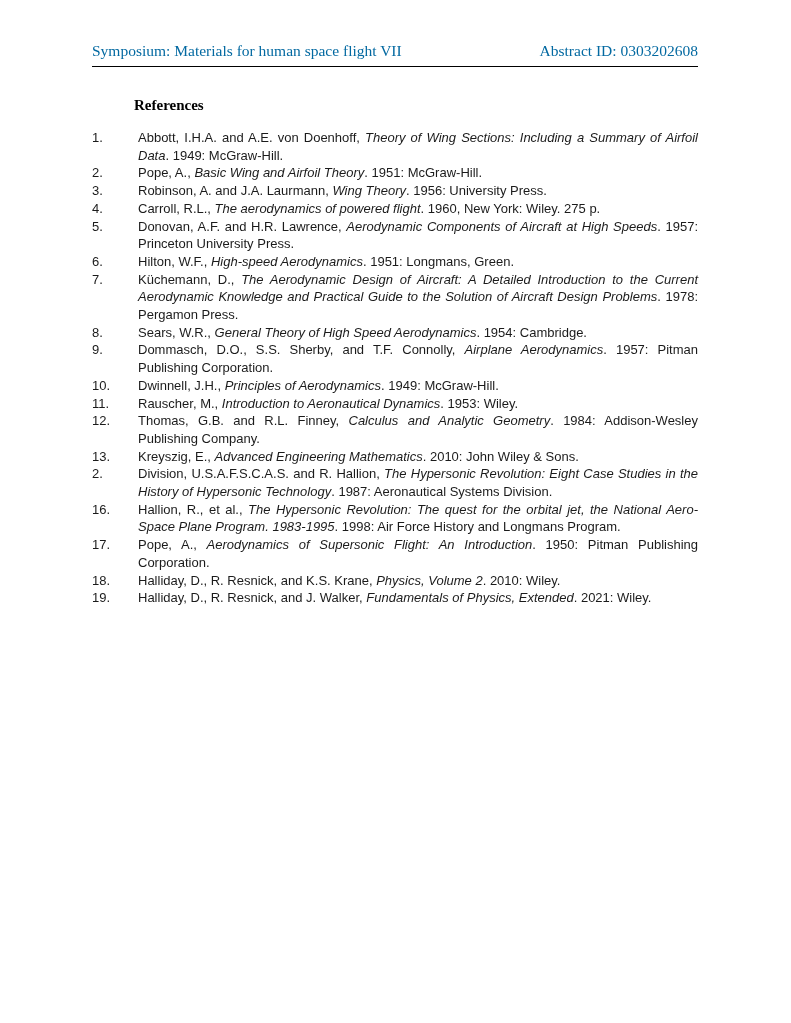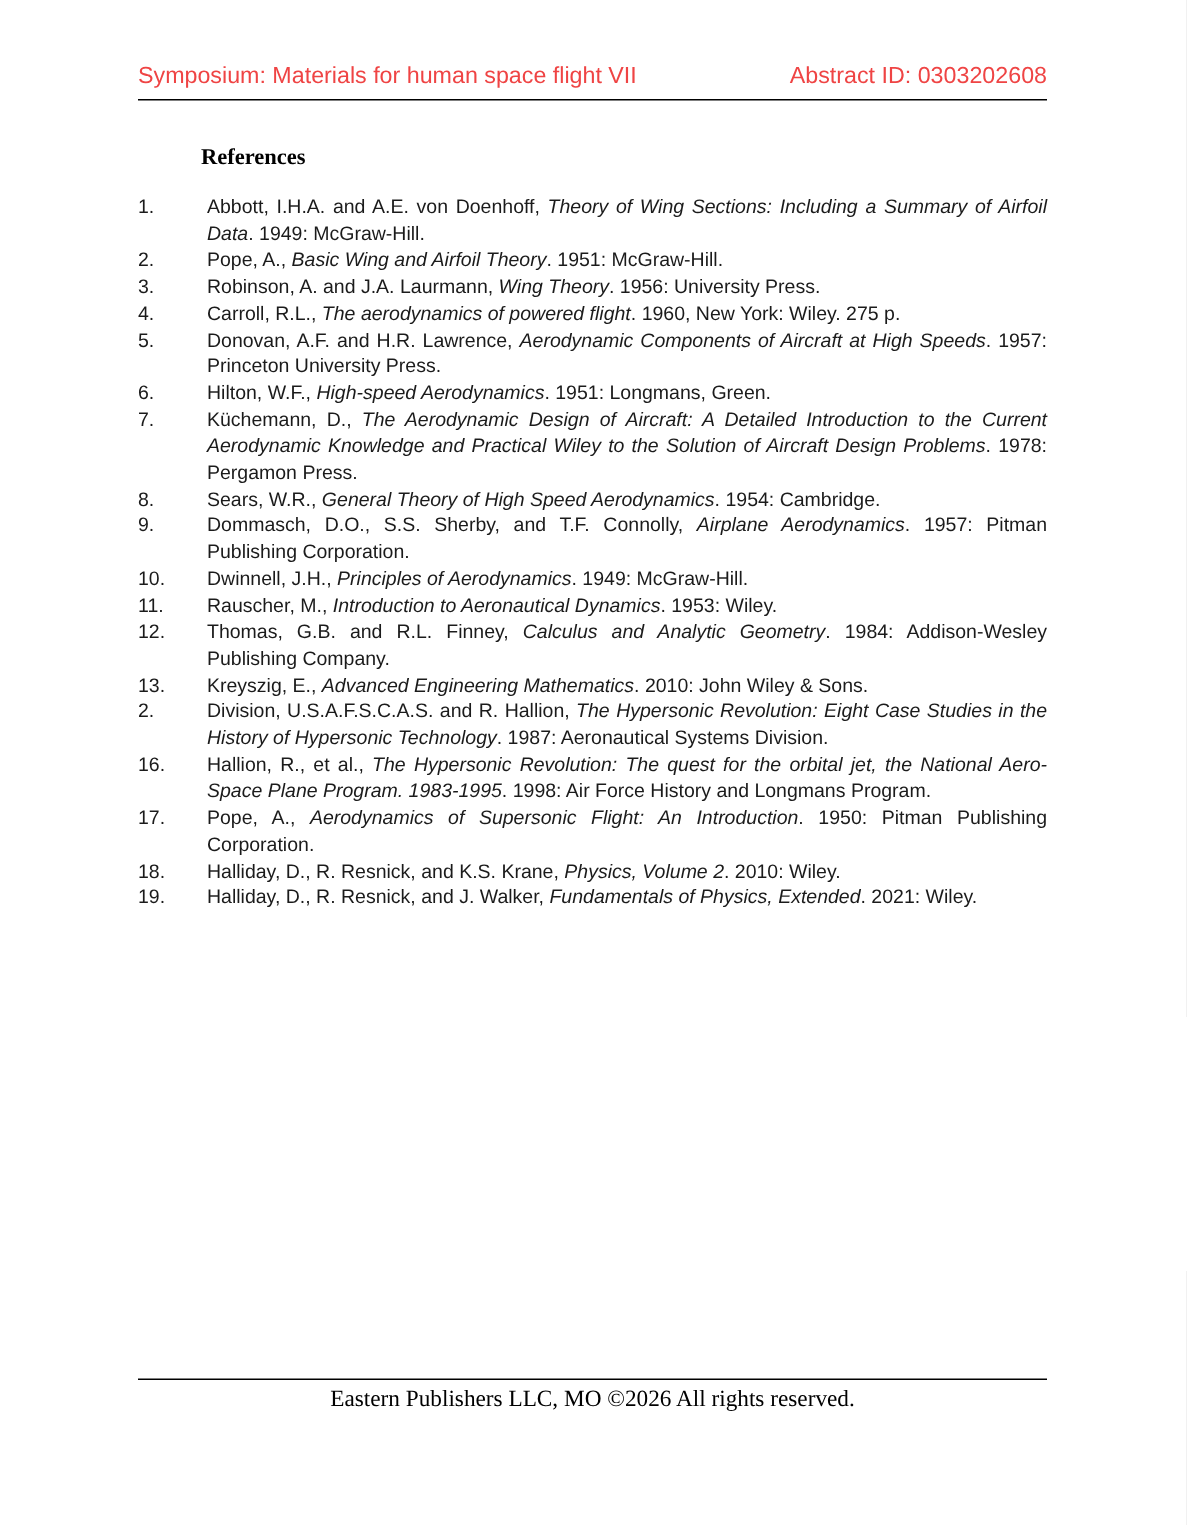--- a/index.html
+++ b/index.html
@@ -16,23 +16,23 @@
   .header {
     position: absolute;
     left: 92px;
     right: 93px;
     top: 42px;
     display: flex;
     justify-content: space-between;
     align-items: baseline;
     border-bottom: 1.5px solid #000000;
     padding-bottom: 6px;
-    font-family: Liberation Sans, sans-serif;
+    font-family: Liberation Serif, serif;
     font-size: 15.5px;
-    color: #ef4444;
+    color: #0369a1;
     text-align: center;
   }
   .references-title {
     position: absolute;
     left: 92px;
     top: 97px;
     font-family: "Liberation Serif", serif;
     font-weight: bold;
     font-size: 15px;
     color: #000000;
@@ -106,21 +106,21 @@
       <div class="ref-item">
         <span class="ref-num">5.</span>
         <span class="ref-text"><span>Donovan, A.F. and H.R. Lawrence, </span><span class="it">Aerodynamic Components of Aircraft at High Speeds</span><span>. 1957: Princeton University Press.</span></span>
       </div>
       <div class="ref-item">
         <span class="ref-num">6.</span>
         <span class="ref-text"><span>Hilton, W.F., </span><span class="it">High-speed Aerodynamics</span><span>. 1951: Longmans, Green.</span></span>
       </div>
       <div class="ref-item">
         <span class="ref-num">7.</span>
-        <span class="ref-text"><span>Küchemann, D., </span><span class="it">The Aerodynamic Design of Aircraft: A Detailed Introduction to the Current Aerodynamic Knowledge and Practical Wiley to the Solution of Aircraft Design Problems</span><span>. 1978: Pergamon Press.</span></span>
+        <span class="ref-text"><span>Küchemann, D., </span><span class="it">The Aerodynamic Design of Aircraft: A Detailed Introduction to the Current Aerodynamic Knowledge and Practical Guide to the Solution of Aircraft Design Problems</span><span>. 1978: Pergamon Press.</span></span>
       </div>
       <div class="ref-item">
         <span class="ref-num">8.</span>
         <span class="ref-text"><span>Sears, W.R., </span><span class="it">General Theory of High Speed Aerodynamics</span><span>. 1954: Cambridge.</span></span>
       </div>
       <div class="ref-item">
         <span class="ref-num">9.</span>
         <span class="ref-text"><span>Dommasch, D.O., S.S. Sherby, and T.F. Connolly, </span><span class="it">Airplane Aerodynamics</span><span>. 1957: Pitman Publishing Corporation.</span></span>
       </div>
       <div class="ref-item">
@@ -154,17 +154,14 @@
       <div class="ref-item">
         <span class="ref-num">18.</span>
         <span class="ref-text"><span>Halliday, D., R. Resnick, and K.S. Krane, </span><span class="it">Physics, Volume 2</span><span>. 2010: Wiley.</span></span>
       </div>
       <div class="ref-item">
         <span class="ref-num">19.</span>
         <span class="ref-text"><span>Halliday, D., R. Resnick, and J. Walker, </span><span class="it">Fundamentals of Physics, Extended</span><span>. 2021: Wiley.</span></span>
       </div>
     </div>
 
-  <div class="footer">
-    <span>Eastern Publishers LLC, MO ©2026 All rights reserved.</span>
-  </div>
 
 </div>
 
 </body></html>

